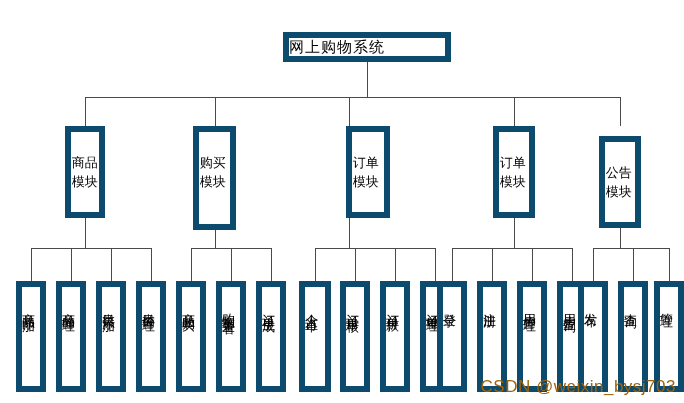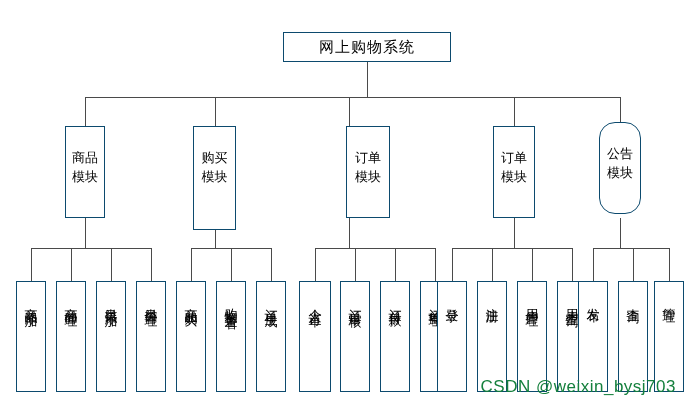--- a/index.html
+++ b/index.html
@@ -19,25 +19,24 @@
   #lines {
     position: absolute;
     left: 0;
     top: 0;
     width: 684px;
     height: 403px;
   }
   .node {
     position: absolute;
     box-sizing: border-box;
-    border: 1px solid #0c4a6e;
+    border: 6px solid #0c4a6e;
     background: #ffffff;
     display: flex;
     align-items: center;
-    justify-content: center;
     color: #000000;
   }
   .node-root {
     font-size: 15px;
     letter-spacing: 1px;
     line-height: 1.1;
     white-space: nowrap;
   }
   .node-mid {
     align-items: flex-start;
@@ -62,21 +61,21 @@
     text-orientation: upright;
     letter-spacing: 2px;
     line-height: 1;
     white-space: nowrap;
   }
   #watermark {
     position: absolute;
     right: 8px;
     bottom: 6px;
     font-size: 17px;
-    color: #15803d;
+    color: #a16207;
     font-family: "Liberation Sans", sans-serif;
     letter-spacing: 0.5px;
     pointer-events: none;
     user-select: none;
   }
 </style>
 </head>
 <body>
 
 <div id="canvas">
@@ -171,21 +170,21 @@
       </div>
       <div class="node node-leaf" style="left: 477px; top: 281px; width: 30px; height: 111px;">
         <span class="txt">注册</span>
       </div>
       <div class="node node-leaf" style="left: 517px; top: 281px; width: 30px; height: 111px;">
         <span class="txt">用户管理</span>
       </div>
       <div class="node node-leaf" style="left: 557px; top: 281px; width: 30px; height: 111px;">
         <span class="txt">用户查询</span>
       </div>
-      <div class="node node-mid" style="left: 599px; top: 122px; width: 42px; height: 92px; border-radius: 16px;">
+      <div class="node node-mid" style="left: 599px; top: 136px; width: 42px; height: 92px;">
         <span class="txt">公告模块</span>
       </div>
       <div class="node node-leaf" style="left: 578px; top: 281px; width: 30px; height: 111px;">
         <span class="txt">发布</span>
       </div>
       <div class="node node-leaf" style="left: 618px; top: 281px; width: 30px; height: 111px;">
         <span class="txt">查询</span>
       </div>
       <div class="node node-leaf" style="left: 654px; top: 281px; width: 30px; height: 111px;">
         <span class="txt">管理</span>

